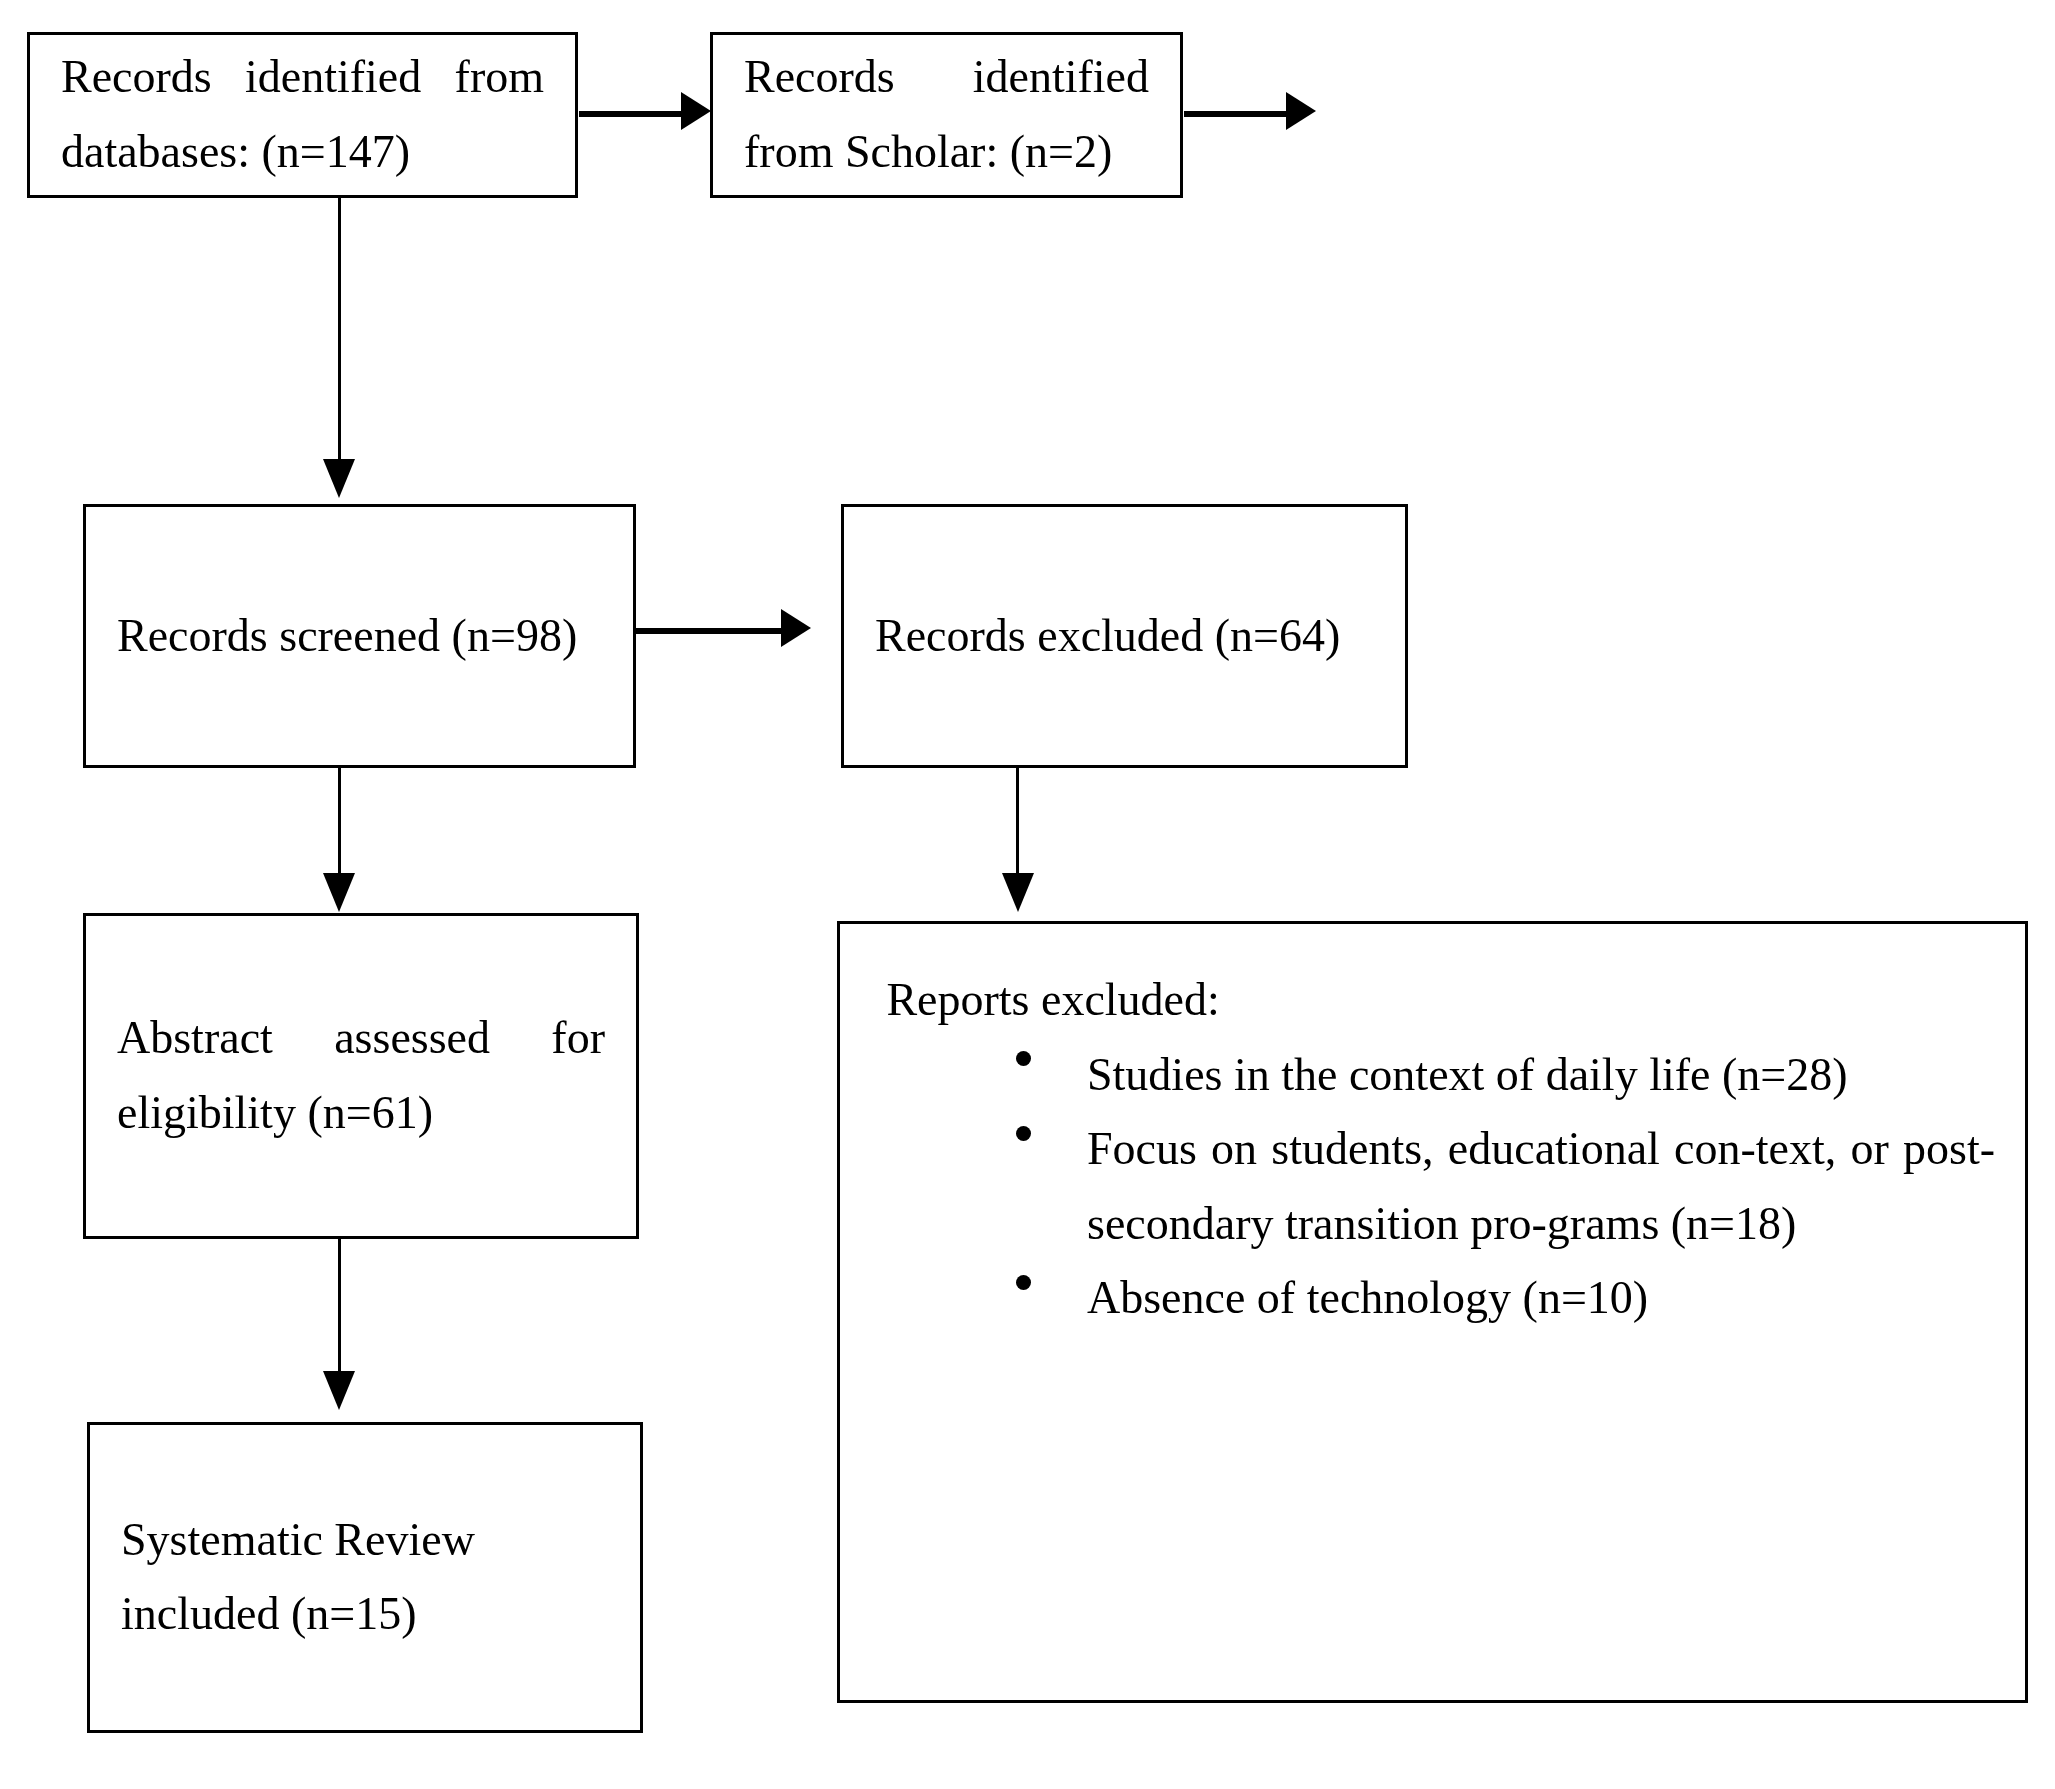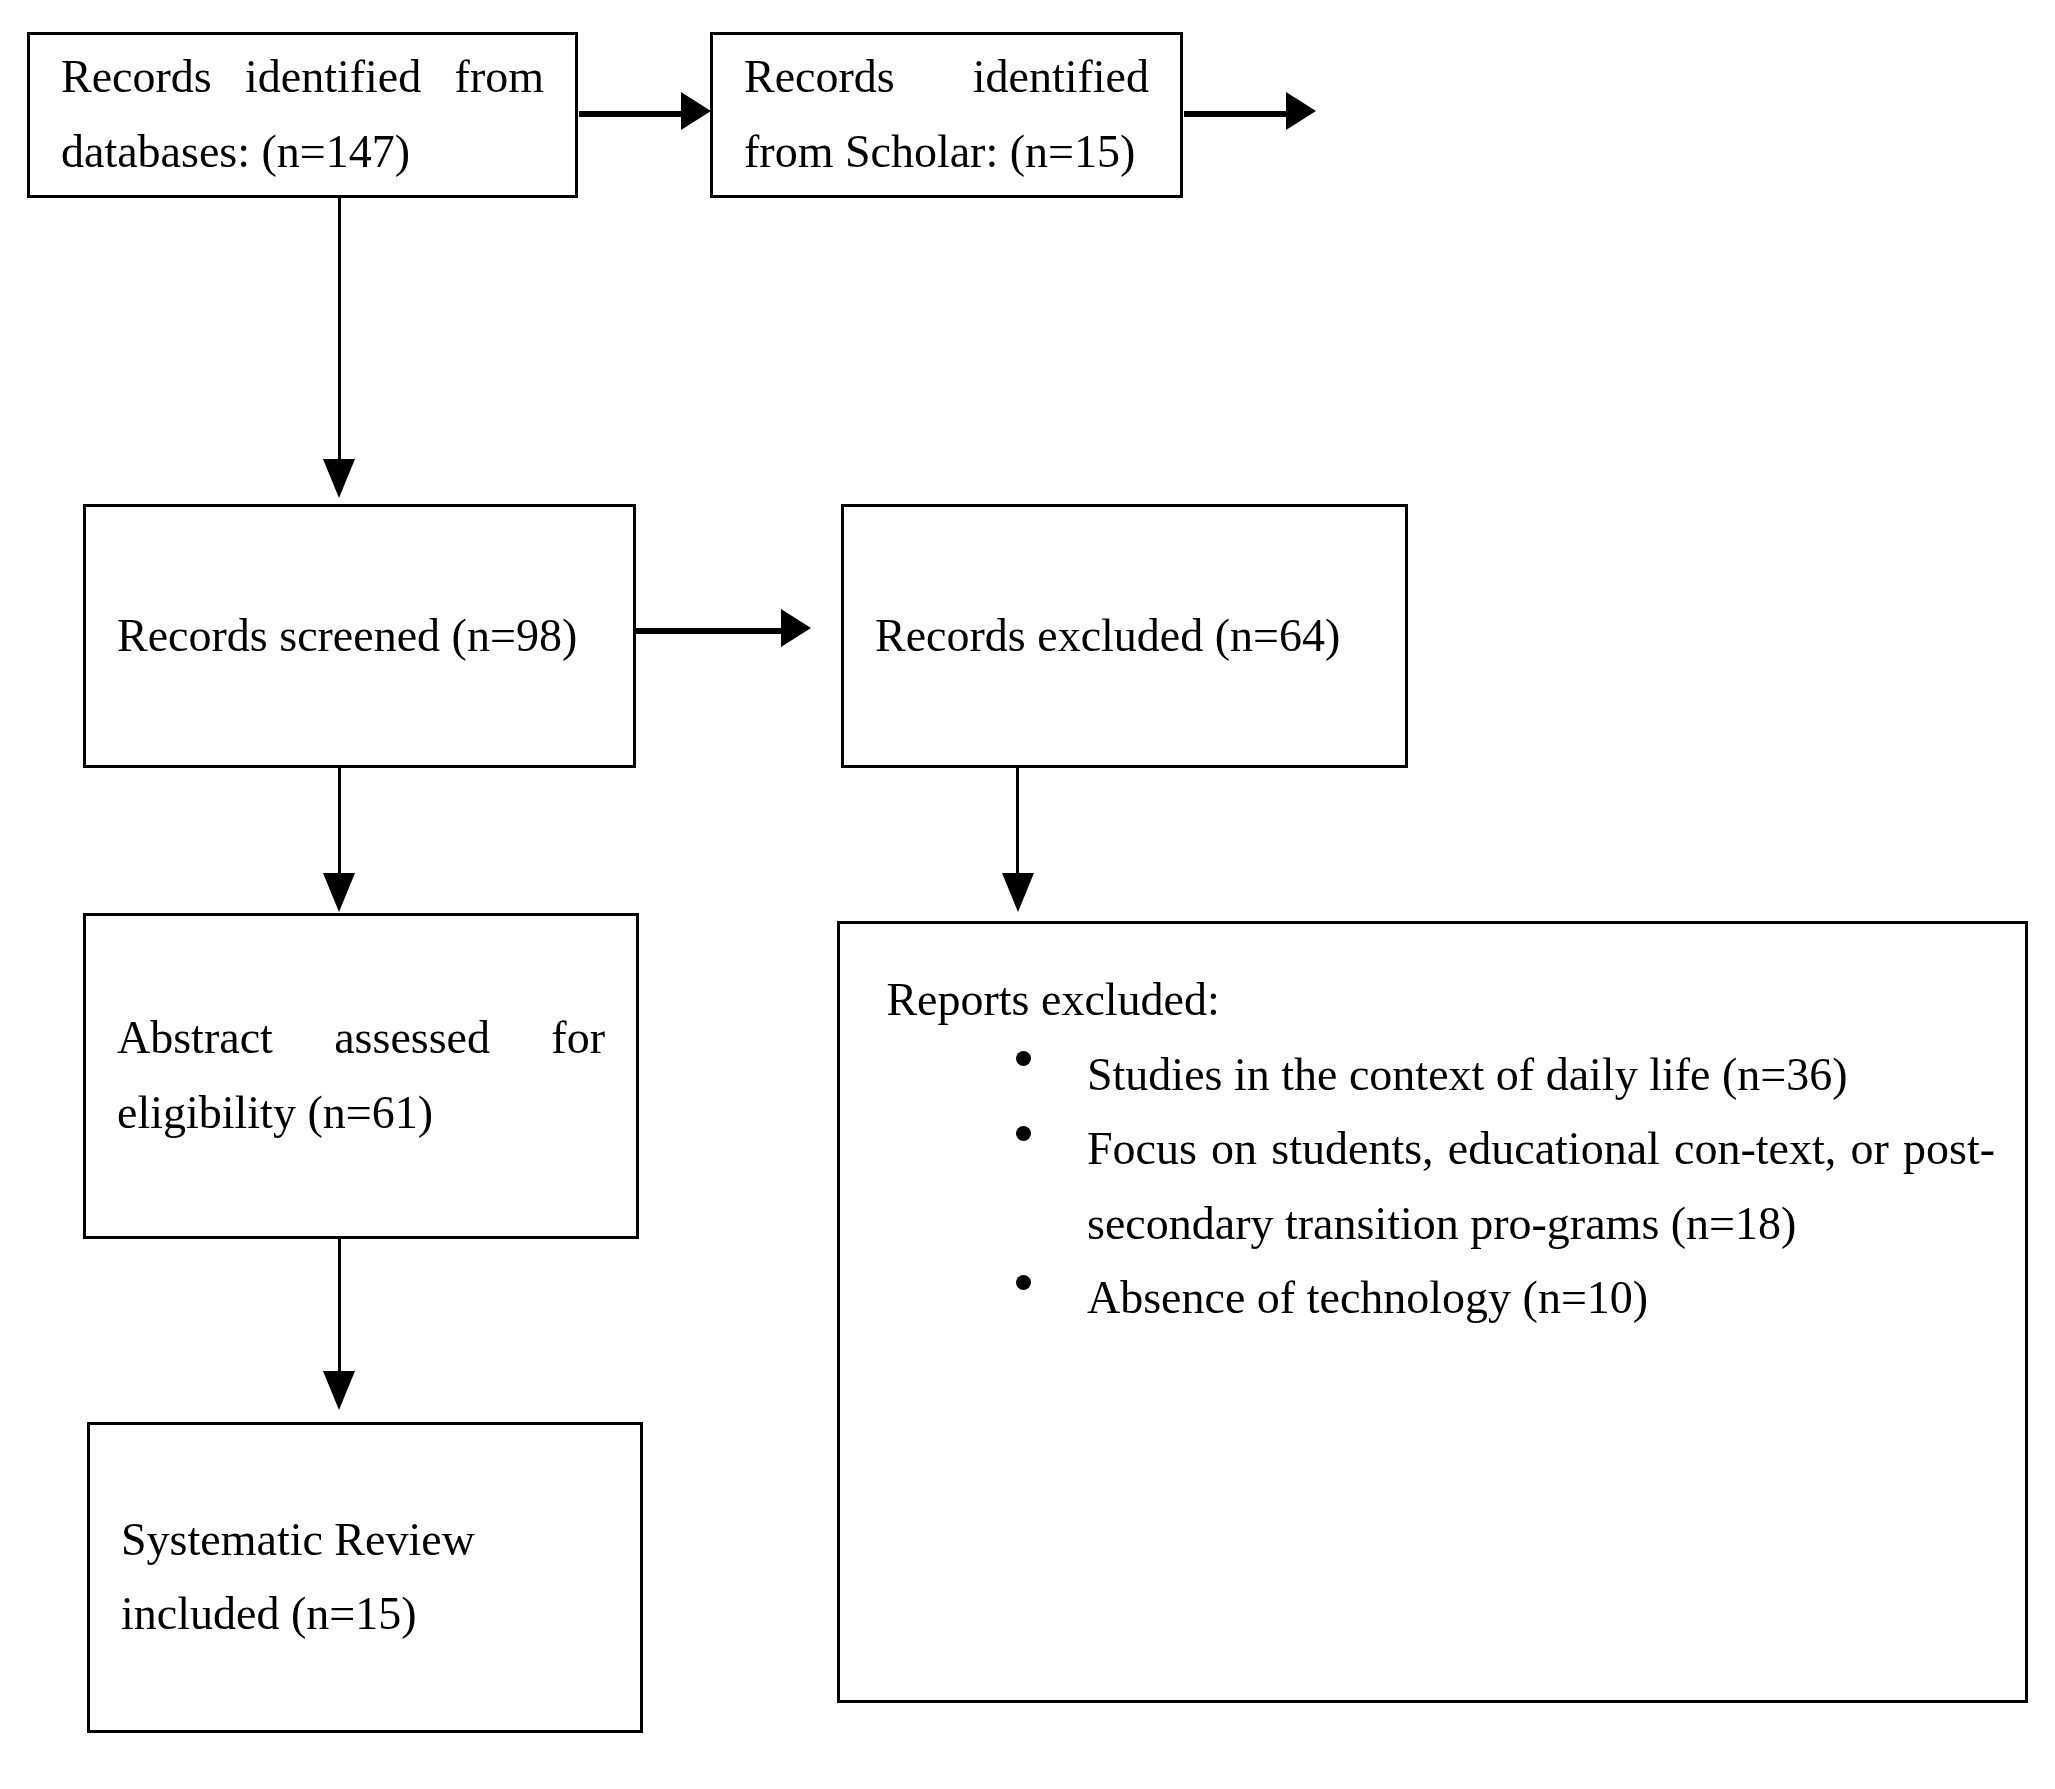--- a/index.html
+++ b/index.html
@@ -38,21 +38,21 @@
 <div id="stage">
 
   <div class="box just" style="left:27px;top:32px;width:551px;height:166px;">
     <div class="txt">Records identified from databases: (n=147)</div>
   </div>
 
   <div class="hline" style="left:579px;top:111px;width:104px;"></div>
   <div class="arrow-r" style="left:681px;top:92px;"></div>
 
   <div class="box just" style="left:710px;top:32px;width:473px;height:166px;">
-    <div class="txt">Records identified from Scholar: (n=15)</div>
+    <div class="txt">Records identified from Scholar: (n=2)</div>
   </div>
 
   <div class="hline" style="left:1184px;top:111px;width:104px;"></div>
   <div class="arrow-r" style="left:1286px;top:92px;"></div>
 
 
   <div class="vline-thin" style="left:338px;top:198px;height:267px;"></div>
   <div class="arrow-d" style="left:323px;top:459px;"></div>
 
   <div class="box" style="left:83px;top:504px;width:553px;height:264px;">
@@ -75,21 +75,21 @@
   <div class="box just" style="left:83px;top:913px;width:556px;height:326px;">
     <div class="txt">Abstract assessed for eligibility (n=61)</div>
   </div>
 
   <div class="box" style="left:837px;top:913px;width:1191px;height:782px;margin-top:8px;">
     <div class="rep">
       <div class="head">Reports excluded:</div>
       <ul>
         <li>
           <span class="bul"></span>
-          <span>Studies in the context of daily life (n=36)</span>
+          <span>Studies in the context of daily life (n=28)</span>
         </li>
         <li>
           <span class="bul"></span>
           <span>Focus on students, educational con-text, or post-secondary transition pro-grams (n=18)</span>
         </li>
         <li class="tight">
           <span class="bul"></span>
           <span>Absence of technology (n=10)</span>
         </li>
       </ul>

